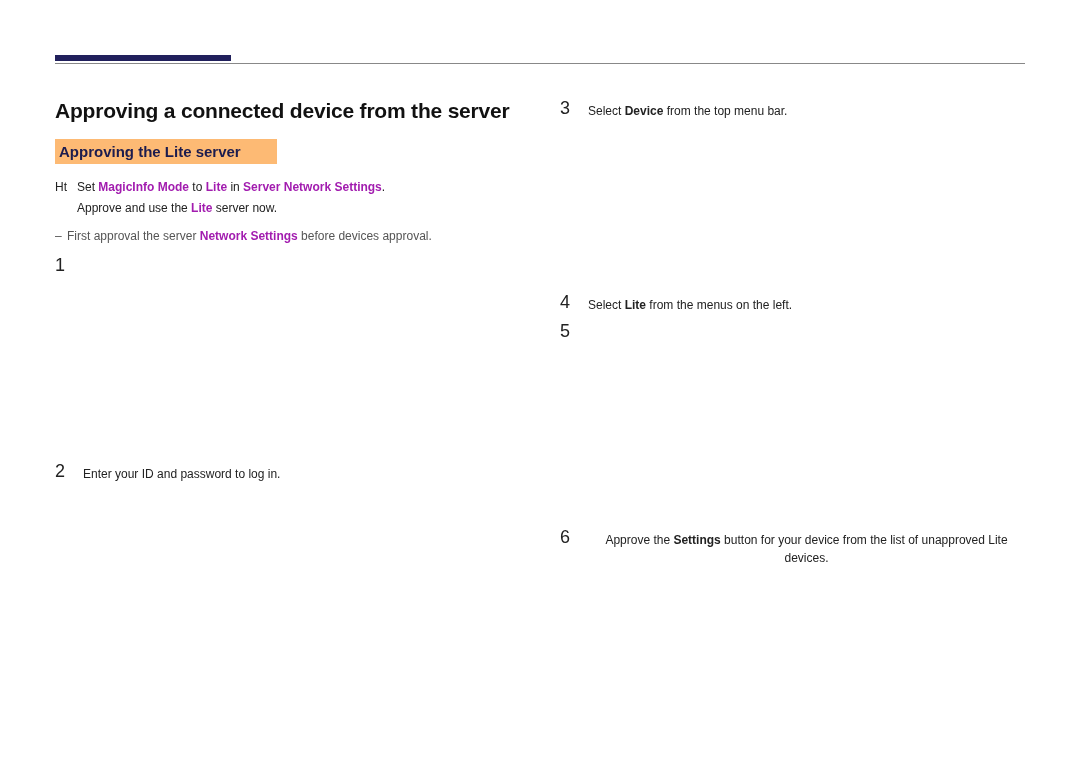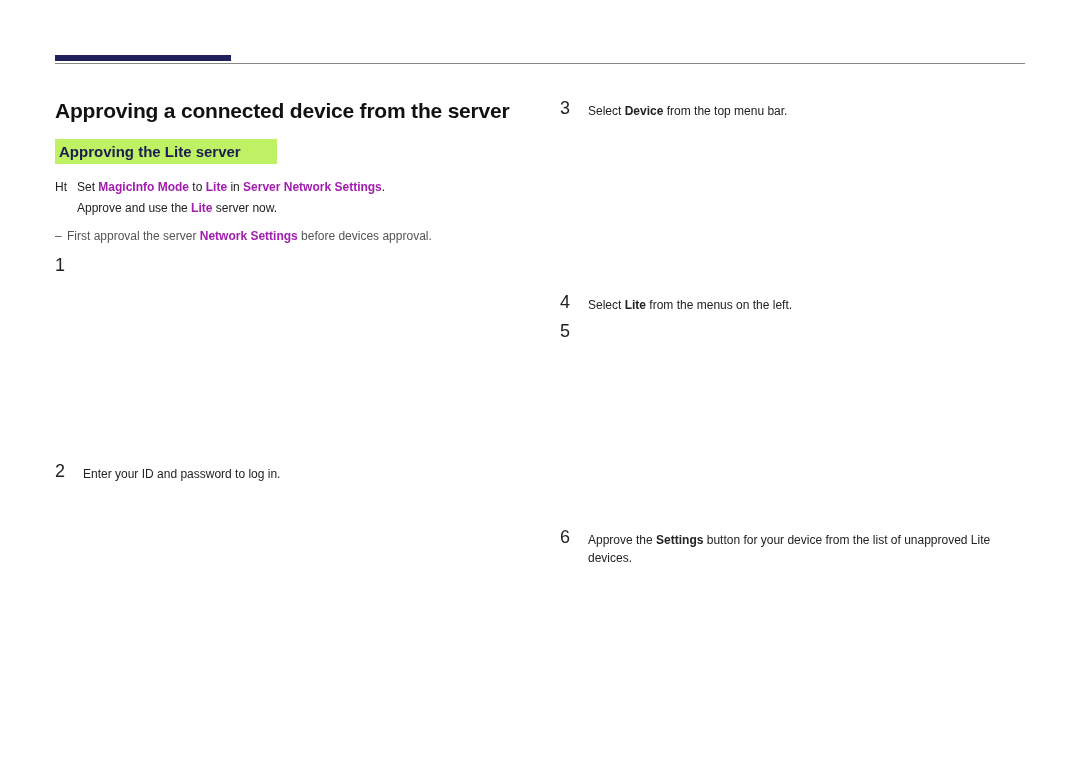--- a/index.html
+++ b/index.html
@@ -39,21 +39,21 @@
     letter-spacing: -0.2px;
     color: #111;
     margin-bottom: 16px;
     white-space: nowrap;
   }
   .h2 {
     display: inline-block;
     font-size: 15px;
     font-weight: bold;
     color: #1c1c4e;
-    background: #bef264;
+    background: #fdba74;
     padding: 4px 36px 4px 4px;
     margin-bottom: 14px;
     white-space: nowrap;
   }
   .intro {
     padding-left: 22px;
     margin-bottom: 10px;
   }
   .intro-row {
     position: relative;
@@ -93,20 +93,21 @@
     color: #222;
     flex: 0 0 auto;
     width: 14px;
     text-align: left;
     padding-top: 0;
   }
   .step-text {
     font-size: 12px;
     line-height: 1.5;
     padding-top: 3px;
+    text-align: center;
   }
   .bold { font-weight: bold; }
   .boldred { font-weight: bold; color: #a21caf; }
   .spacer-sm { height: 180px; }
   .spacer-md { height: 165px; }
   .spacer-lg { height: 180px; }
 </style>
 </head>
 <body>
 

